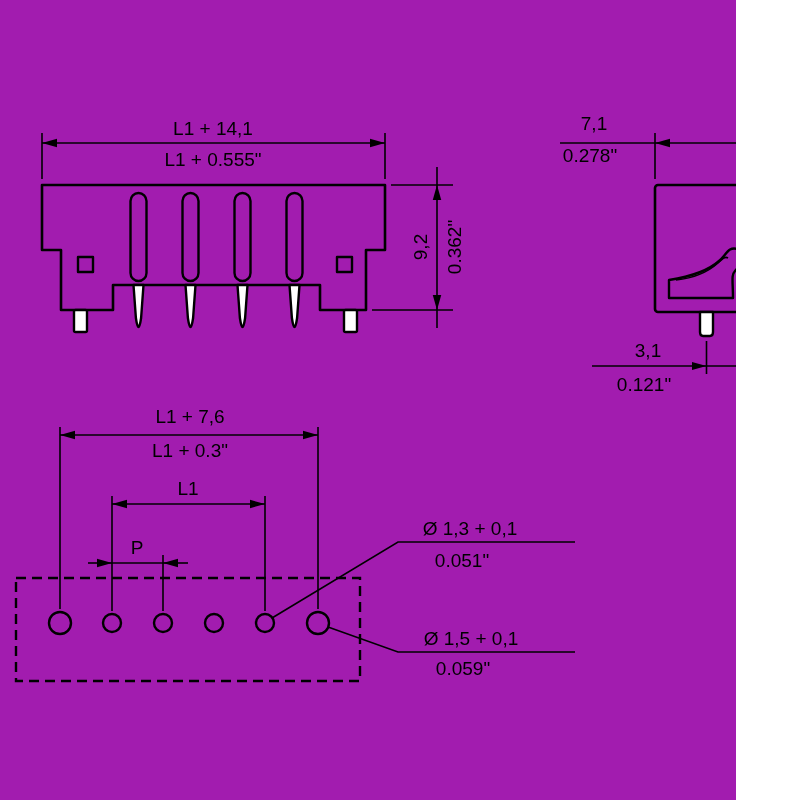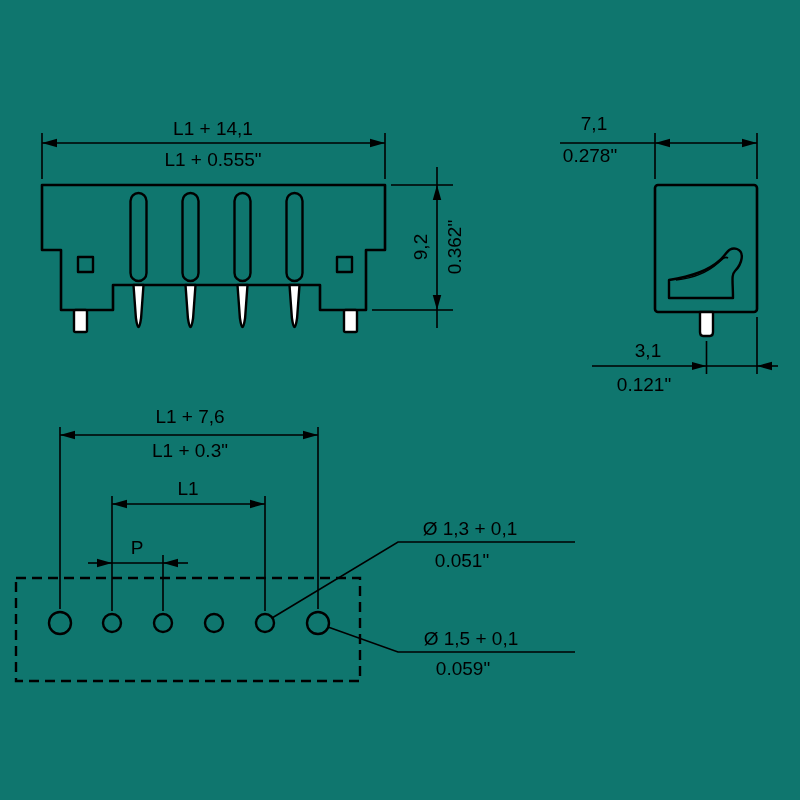--- a/index.html
+++ b/index.html
@@ -1,16 +1,16 @@
 <!DOCTYPE html>
 <html><head>
 <meta charset="utf-8">
 <style>
   html,body{margin:0;padding:0;background:#ffffff;}
-  .canvas{position:relative;width:800px;height:800px;background:#0f766e;overflow:hidden;}
+  .canvas{position:relative;width:736px;height:800px;background:#a21caf;overflow:hidden;}
   svg{position:absolute;left:0;top:0;}
   .outline{fill:none;stroke:#000;stroke-width:2.6;stroke-linejoin:round;stroke-linecap:round;}
   .outline-fill{fill:#fff;stroke:#000;stroke-width:2.4;stroke-linejoin:round;}
   .feature{fill:none;stroke:#000;stroke-width:2.4;stroke-linejoin:round;}
   .dim{fill:none;stroke:#000;stroke-width:1.6;stroke-linecap:butt;}
   .dashed{fill:none;stroke:#000;stroke-width:2.4;stroke-dasharray:10 6;}
   text{font-family:"Liberation Sans","DejaVu Sans",sans-serif;font-size:19px;fill:#000;}
   .mid{text-anchor:middle;}
 </style>
 </head>

